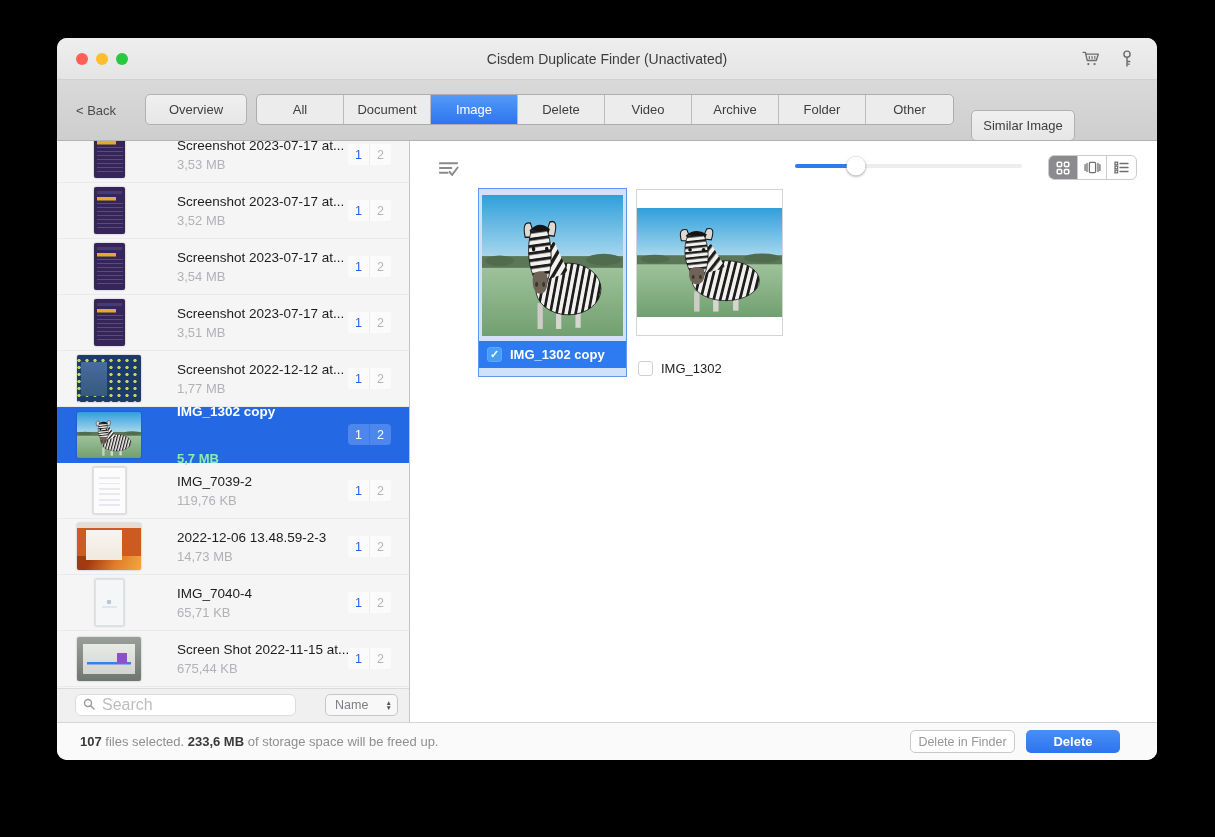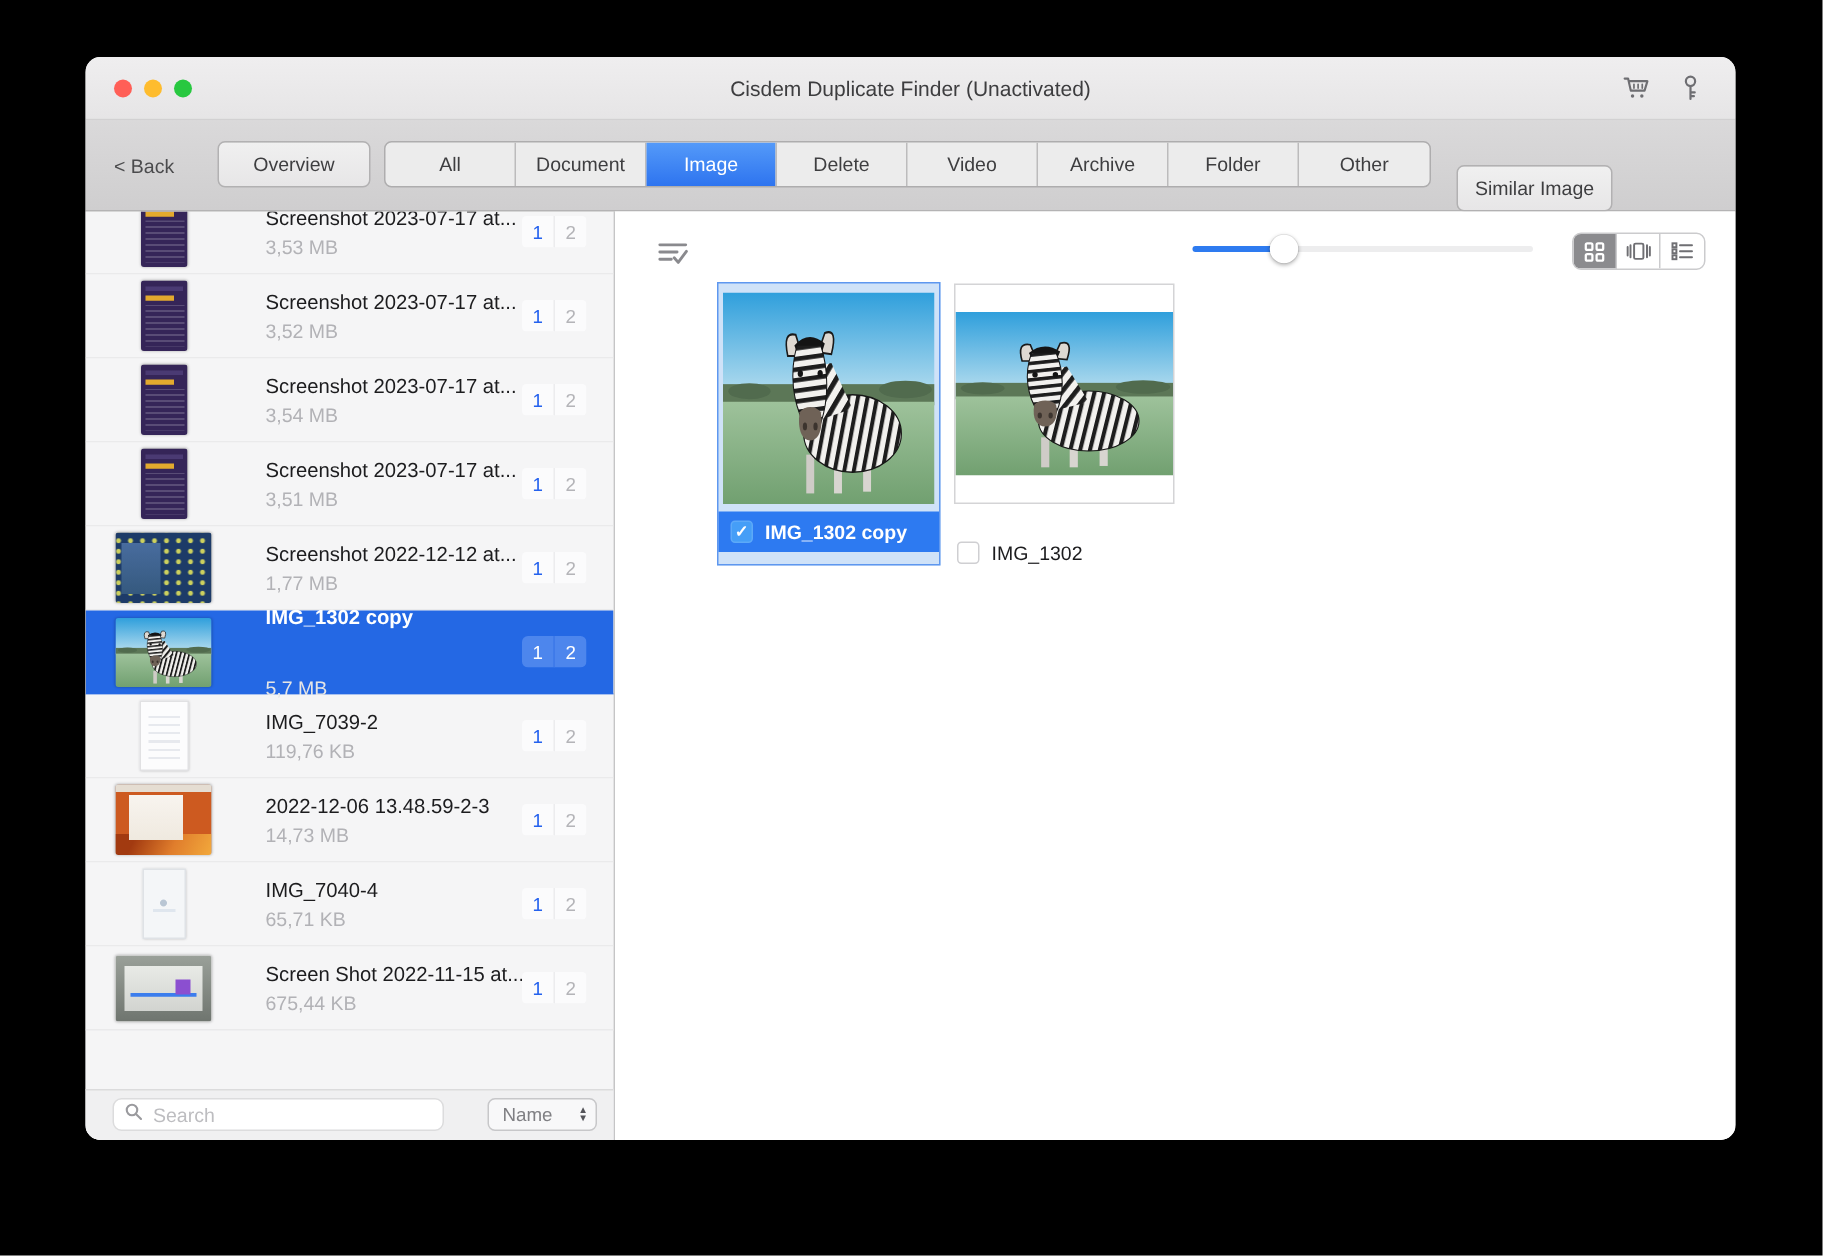--- a/index.html
+++ b/index.html
@@ -45,21 +45,21 @@
   .meta{margin-left:36px;flex:1;min-width:0;}
   .fname{font-size:13.5px;color:#1c1c1e;white-space:nowrap;overflow:hidden;}
   .fsize{font-size:13px;color:#b2b2b6;margin-top:4px;}
   .badges{display:flex;margin-right:18px;flex:none;border-radius:3px;overflow:hidden;}
   .badges span{width:21px;height:21px;display:flex;align-items:center;justify-content:center;
                font-size:12.5px;font-weight:500;background:#fbfbfc;}
   .b1{color:#2562ee;}
   .b2{color:#b4b4b8;border-left:1px solid #ececee;}
   .side-row[data-selected="true"]{background:#2468e4;border-bottom-color:#2468e4;}
   .side-row[data-selected="true"] .fname{color:#fff;font-weight:600;}
-  .side-row[data-selected="true"] .fsize{color:#e5e5e5;font-weight:400;margin-top:32px;}
+  .side-row[data-selected="true"] .fsize{color:#86efac;font-weight:700;margin-top:32px;}
   .side-row[data-selected="true"] .badges{border-radius:4px;}
   .side-row[data-selected="true"] .badges span{background:#4d86ed;color:#fff;}
   .side-row[data-selected="true"] .b2{border-left-color:#3f7ae9;}
   
   [data-thumb="purple-screenshot"] .t{width:31px;height:47px;border-radius:2px;background-color:#352558;
     background-image:linear-gradient(#e3aa2e,#e3aa2e),linear-gradient(#4a3a73,#4a3a73),
       repeating-linear-gradient(180deg,rgba(255,255,255,.18) 0 1px,rgba(0,0,0,0) 1px 4px);
     background-size:19px 3.5px,25px 3px,26px 28px;background-position:3px 10px,3px 4px,3px 16px;background-repeat:no-repeat,no-repeat,no-repeat;}
   [data-thumb="blue-desktop"] .t{width:64px;height:47px;border-radius:2px;background-color:#1d3b68;
     background-image:linear-gradient(#486c9e,#35597e),radial-gradient(circle,#ccd05e 1.4px,rgba(0,0,0,0) 1.9px);
@@ -77,21 +77,21 @@
     background-size:10px 10px,15px 2px;background-position:center 17px,center 26px;background-repeat:no-repeat,no-repeat;}
   [data-thumb="gray-window"] .t{width:64px;height:44px;border-radius:2px;
     background-image:linear-gradient(#8b4fd0,#8b4fd0),linear-gradient(#3b7ded,#3b7ded),
       linear-gradient(#e8eae6,#d2d4d0),linear-gradient(#9aa099,#6f756f);
     background-size:10px 10px,44px 2.5px,52px 30px,100% 100%;
     background-position:40px 16px,10px 25px,6px 7px,0 0;background-repeat:no-repeat,no-repeat,no-repeat,no-repeat;}
   
   .searchrow{height:34px;flex:none;background:#f0f0f1;border-top:1px solid #dbdbdc;position:relative;box-sizing:border-box;}
   .searchbox{position:absolute;left:18px;top:5px;width:221px;height:22px;background:#fff;border:1px solid #dcdcdd;
              border-radius:6px;display:flex;align-items:center;padding:0 7px;gap:5px;box-sizing:border-box;}
-  .searchbox input{border:none;outline:none;background:transparent;font-size:13px;color:#333;width:100%;
+  .searchbox input{border:none;outline:none;background:transparent;font-size:16px;color:#333;width:100%;
                    font-family:"Liberation Sans",sans-serif;}
   .searchbox input::placeholder{color:#bdbdc0;}
   .namesel{position:absolute;left:268px;top:5px;width:73px;height:22px;background:#f8f8f9;border:1px solid #c7c7c9;
            border-radius:5px;display:flex;align-items:center;padding:0 5px 0 9px;font-size:12.5px;color:#7f7f83;box-sizing:border-box;}
   .stepper{margin-left:auto;display:flex;flex-direction:column;align-items:center;line-height:5px;font-size:6.5px;color:#55555a;}
   
   .main{flex:1;background:#fff;position:relative;min-width:0;}
   .sorticon{position:absolute;left:27px;top:16px;color:#8a8a8e;}
   .slider{position:absolute;left:385px;top:23px;width:227px;height:4px;background:#ededee;border-radius:2px;}
   .slider-fill{position:absolute;left:0;top:0;height:100%;background:#2e7bf0;border-radius:2px;}
@@ -450,14 +450,21 @@
           </div>
           <div class="labelbar">
             <span class="cb" data-checked="false"></span>
             <span class="clabel">IMG_1302</span>
           </div>
         </div>
       </div>
     </div>
   </div>
 
+  <div class="footer">
+    <div class="status">
+      <b>107</b><span> files selected. </span><b>233,6 MB</b><span> of storage space will be freed up.</span>
+    </div>
+    <div class="dif">Delete in Finder</div>
+    <div class="del">Delete</div>
+  </div>
 
 </div>
 
 </body></html>

